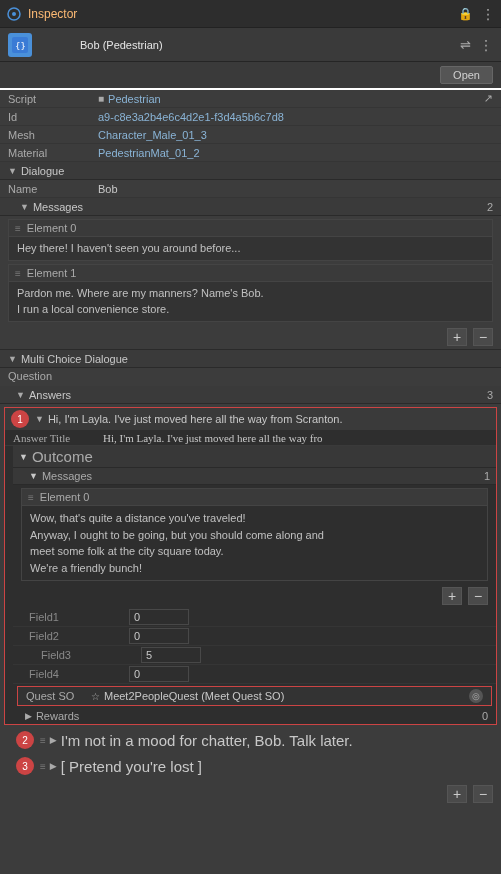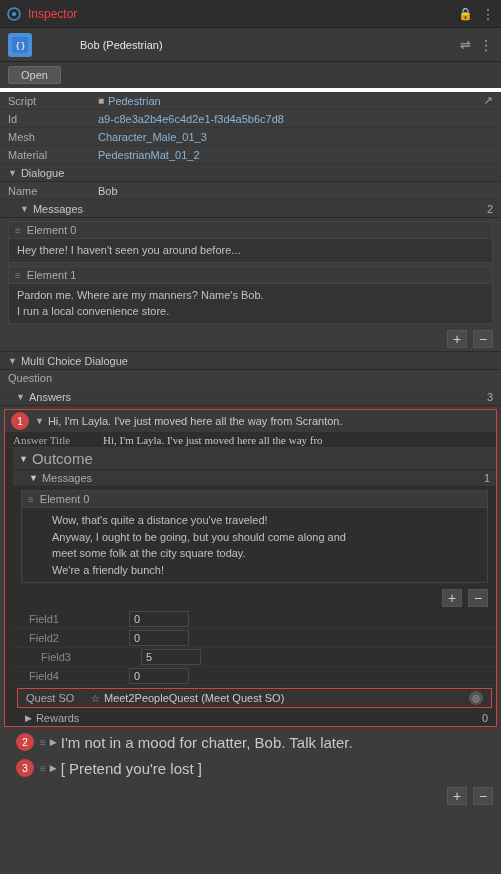--- a/index.html
+++ b/index.html
@@ -23,21 +23,21 @@
     .title-bar-icon {
       width: 16px;
       height: 16px;
       margin-right: 6px;
       display: flex;
       align-items: center;
       justify-content: center;
     }
     .title-bar-title {
       font-size: 12px;
-      color: #ef4444;
+      color: #fdba74;
       flex: 1;
     }
     .title-bar-actions {
       display: flex;
       gap: 8px;
       align-items: center;
       color: #aaa;
     }
     .header-bar {
       background: #3a3a3a;
@@ -75,23 +75,24 @@
       background: #555;
       border: 1px solid #666;
       color: #d0d0d0;
       padding: 2px 12px;
       font-size: 11px;
       cursor: pointer;
       border-radius: 2px;
     }
     .open-button-row {
       display: flex;
+      justify-content: flex-end;
       padding: 4px 8px;
       background: #3a3a3a;
-      border-bottom: 4px solid #ffffff;
+      border-bottom: 2px solid #ffffff;
     }
     .inspector-content {
       background: #3c3c3c;
       overflow-y: auto;
       height: calc(874px - 100px);
     }
     .prop-row {
       display: flex;
       align-items: center;
       min-height: 18px;
@@ -260,21 +261,20 @@
     .outcome-messages-element {
       margin: 3px 8px;
       background: #2e2e2e;
       border: 1px solid #444;
     }
     .outcome-text {
       padding: 4px 8px;
       font-size: 11px;
       color: #c0c0c0;
       line-height: 1.5;
-      margin-left: 22px;
     }
     .small-prop-row {
       display: flex;
       align-items: center;
       min-height: 16px;
       padding: 1px 8px 1px 16px;
       border-bottom: 1px solid #353535;
     }
     .small-prop-label {
       width: 80px;

